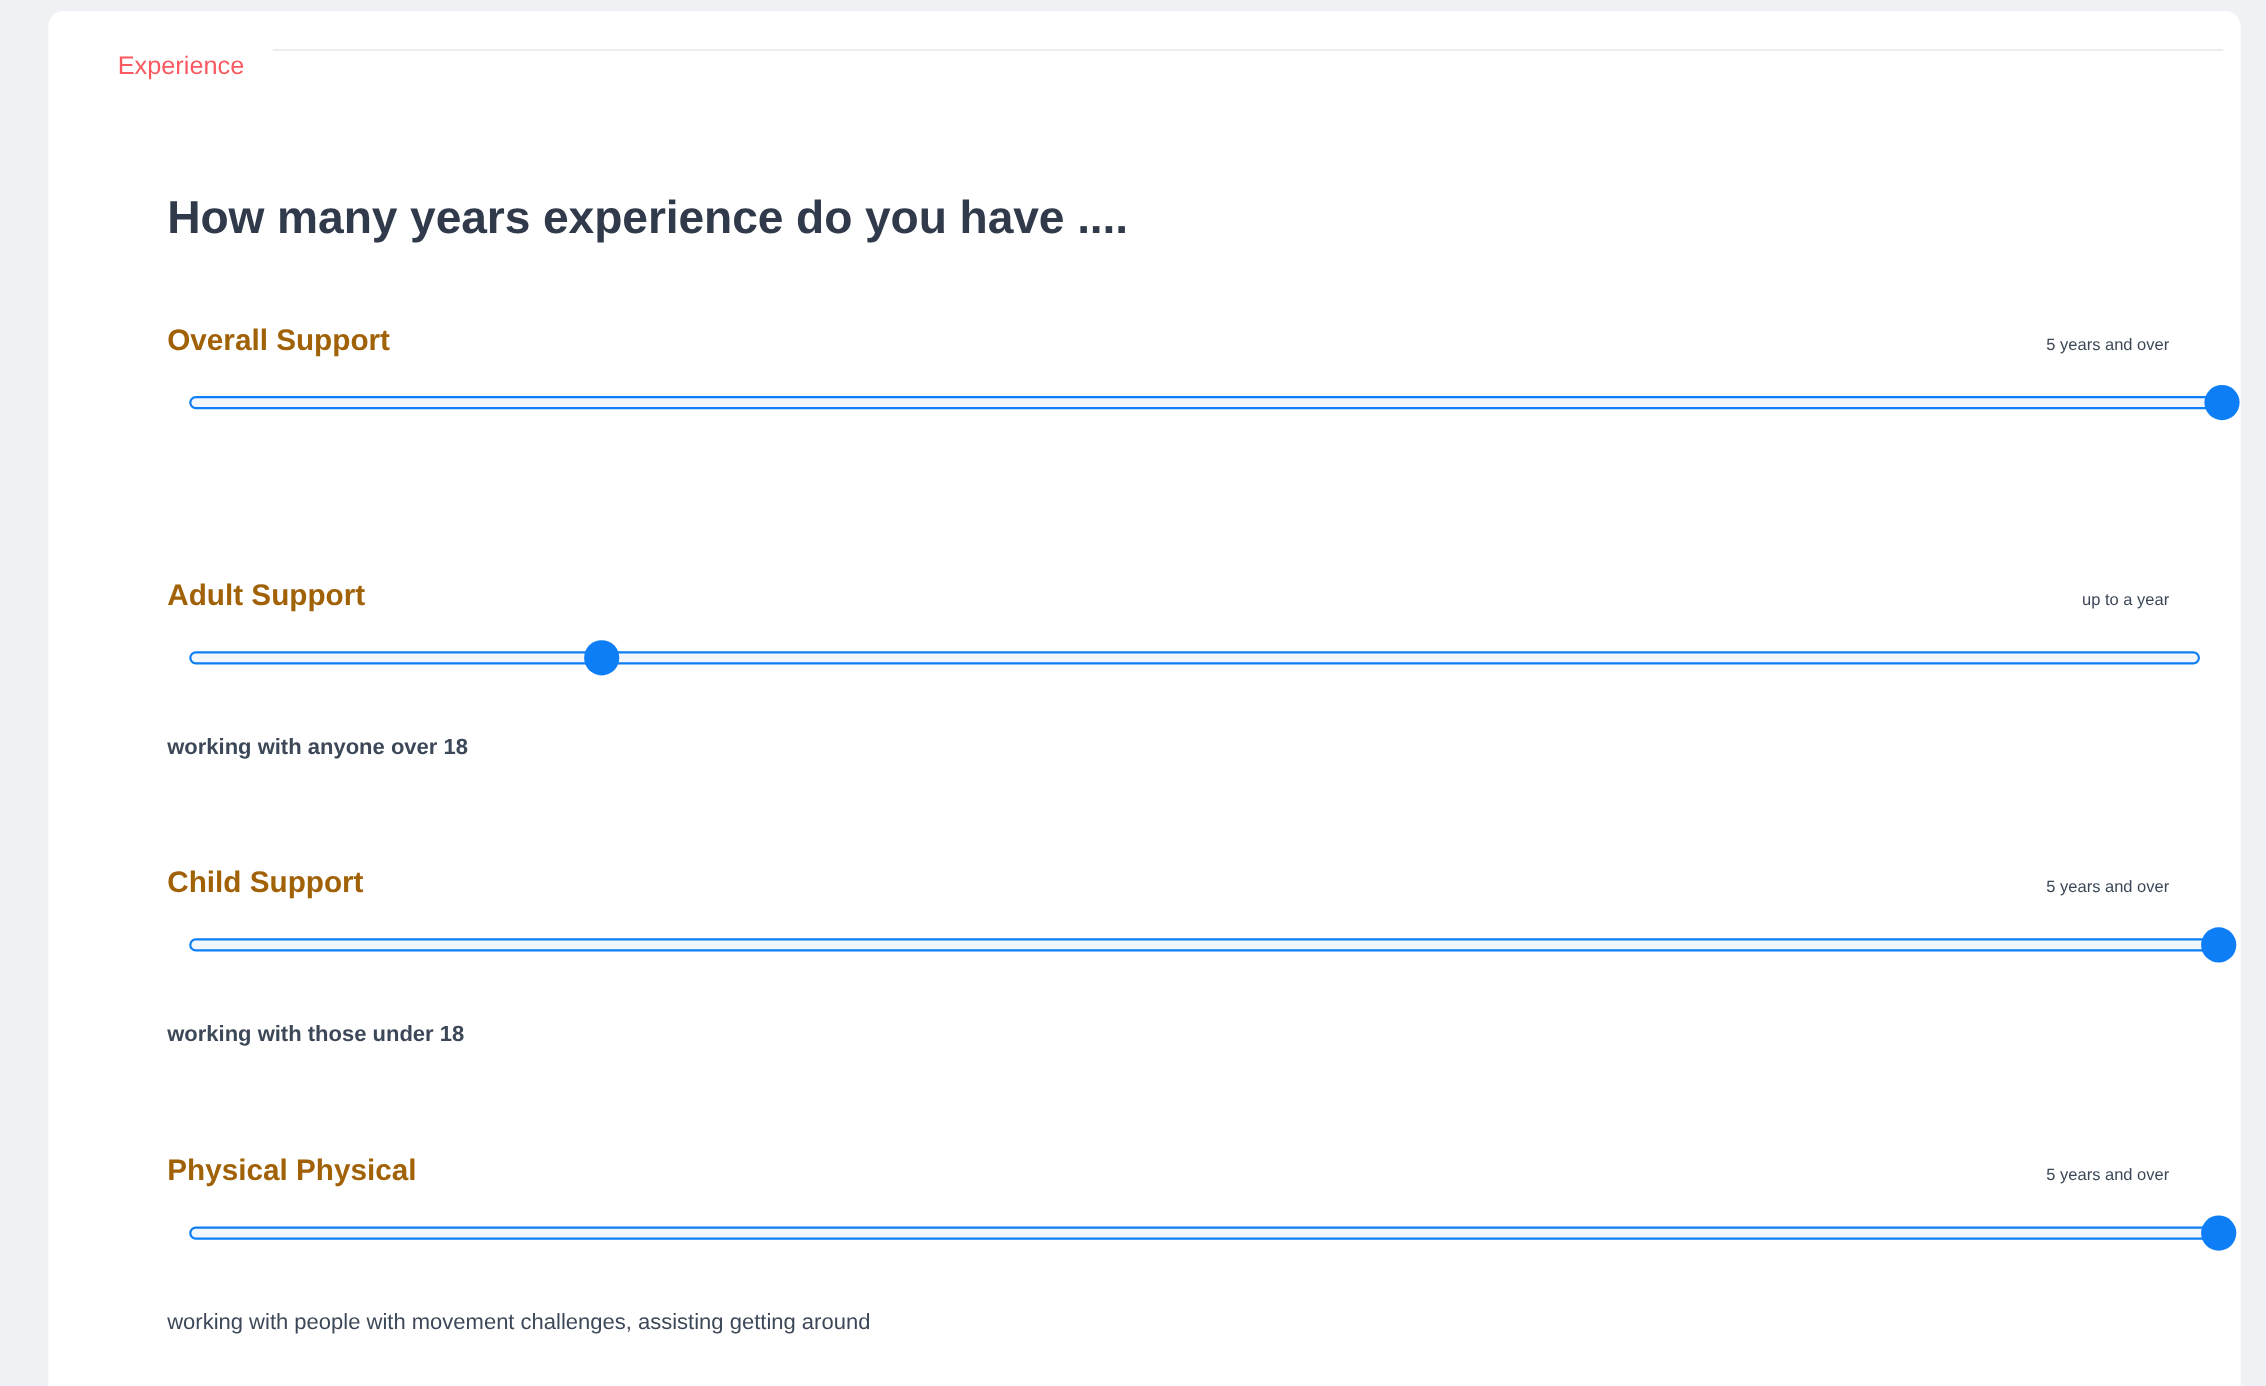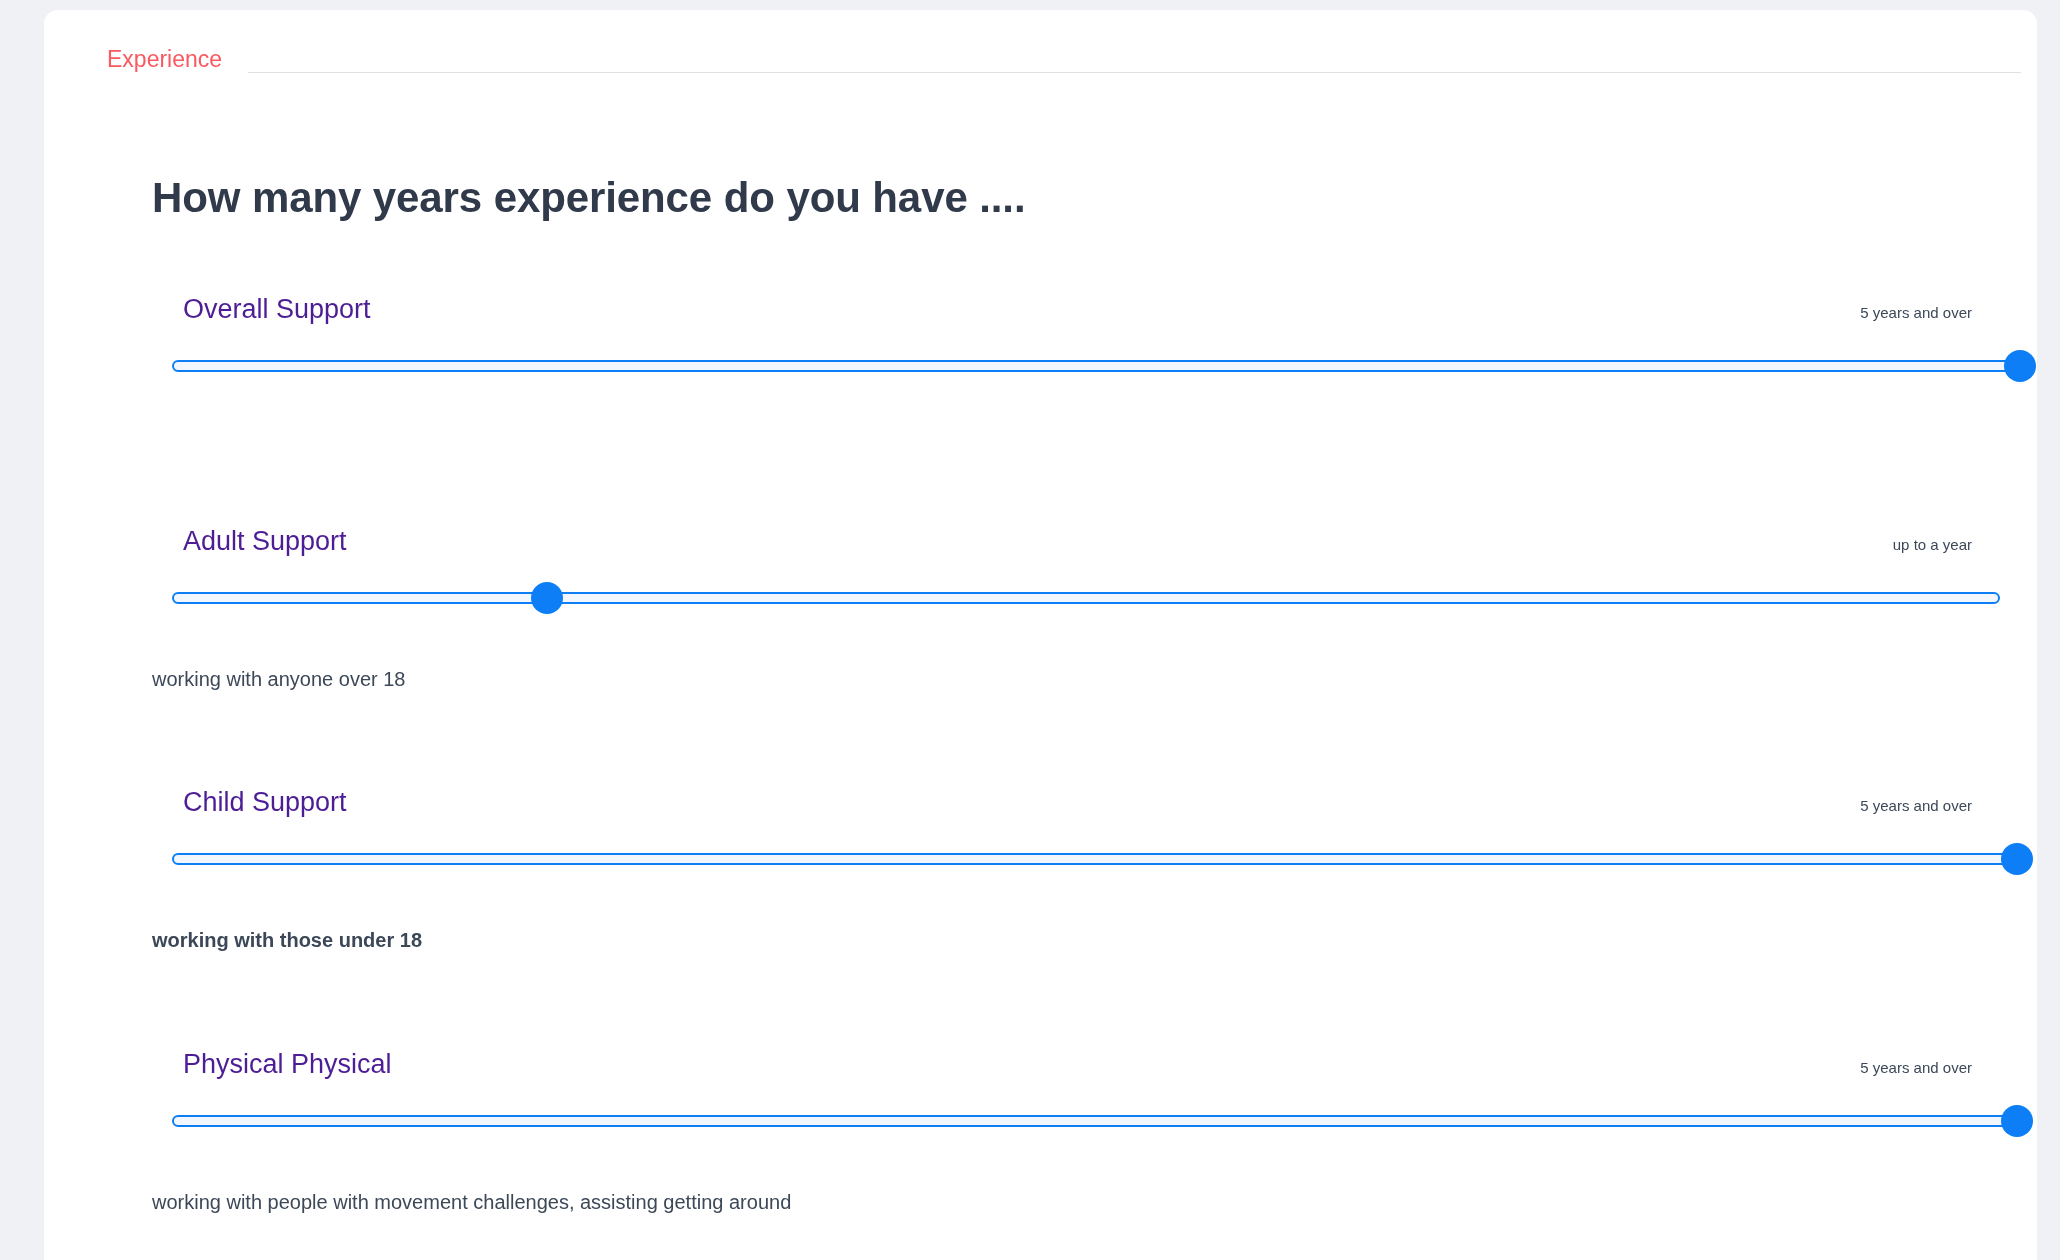--- a/index.html
+++ b/index.html
@@ -26,21 +26,21 @@
     overflow: hidden;
   }
 
   
   .section-header {
     position: absolute;
     left: 63px;
     top: 35px;
     width: 1914px;
     display: flex;
-    align-items: flex-end;
+    align-items: flex-start;
     gap: 26px;
   }
   .section-header-label {
     color: #f9595f;
     font-size: 23px;
     line-height: 28px;
     white-space: nowrap;
     font-weight: 400;
   }
   .section-header-rule {
@@ -84,24 +84,23 @@
     right: 65px;
     top: 0;
     height: 34px;
     display: flex;
     align-items: baseline;
     justify-content: space-between;
   }
   .slider-title {
     font-size: 27px;
     line-height: 34px;
-    font-weight: 400;
-    color: #4c1d95;
-    white-space: nowrap;
-    margin-left: 31px;
+    font-weight: 700;
+    color: #a16207;
+    white-space: nowrap;
   }
   .slider-value {
     font-size: 15px;
     line-height: 26px;
     font-weight: 400;
     color: #3c4858;
     white-space: nowrap;
   }
 
   .slider-rail-wrap {
@@ -169,21 +168,21 @@
 
   <div class="slider-block" style="top:514px;">
     <div class="slider-head">
       <span class="slider-title">Adult Support</span>
       <span class="slider-value">up to a year</span>
     </div>
     <div class="slider-rail-wrap" id="rail-1" style="width: 1828px;">
       <div class="slider-rail"></div>
       <div class="slider-thumb" id="thumb-1" style="left: 374.74px;"></div>
     </div>
-    <div class="slider-hint" style="top:142px;">working with anyone over 18</div>
+    <div class="slider-hint" style="top:142px;font-weight:bold;">working with anyone over 18</div>
   </div>
 
   <div class="slider-block" style="top:775px;">
     <div class="slider-head">
       <span class="slider-title">Child Support</span>
       <span class="slider-value">5 years and over</span>
     </div>
     <div class="slider-rail-wrap" id="rail-2" style="width: 1845px;">
       <div class="slider-rail"></div>
       <div class="slider-thumb" id="thumb-2" style="left: 1845px;"></div>

